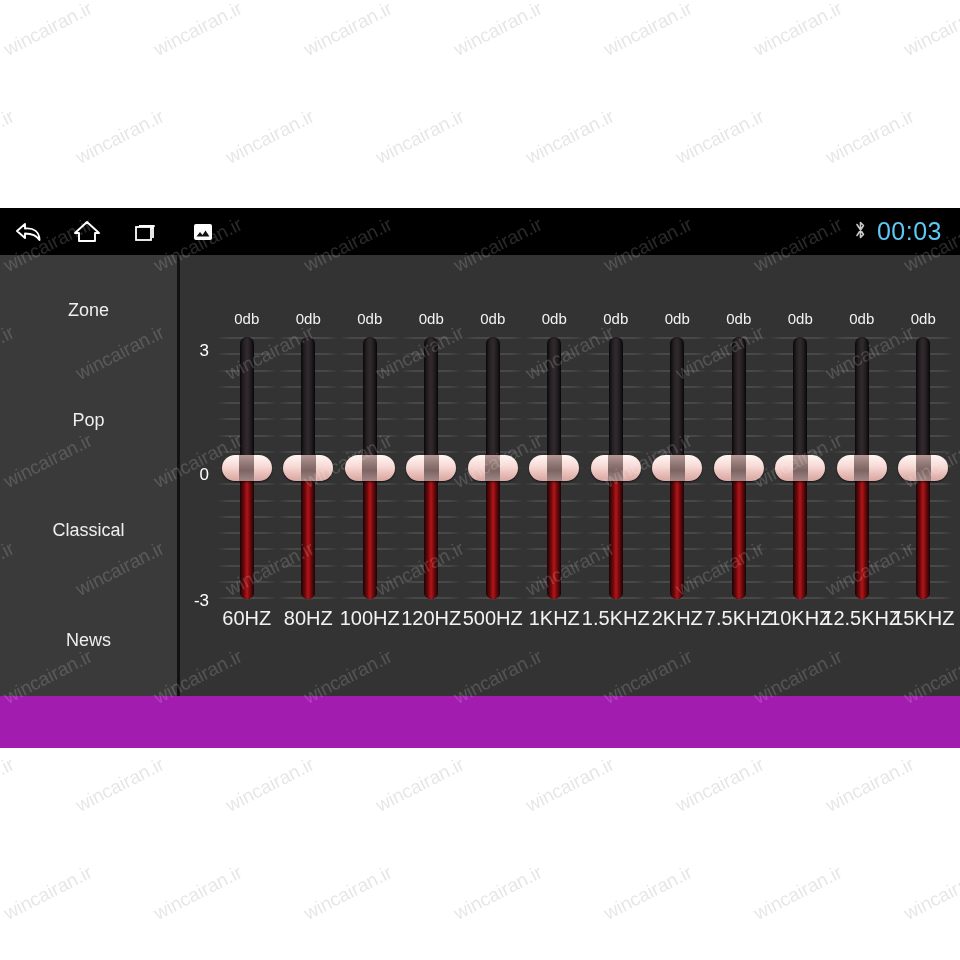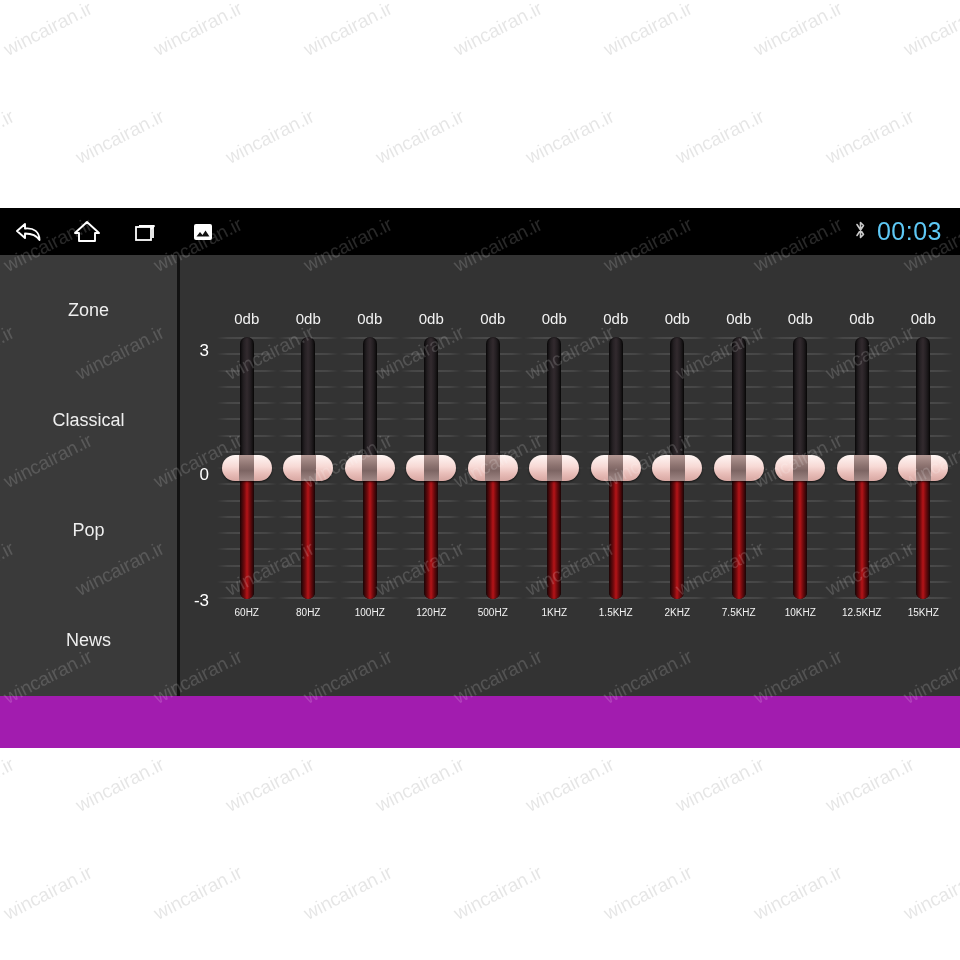--- a/index.html
+++ b/index.html
@@ -127,21 +127,21 @@
     position: absolute;
     top: 55px;
     color: #f2f2f2;
     font-size: 15px;
     white-space: nowrap;
   }
   .band-freq {
     position: absolute;
     top: 352px;
     color: #f2f2f2;
-    font-size: 10px;
+    font-size: 20px;
     white-space: nowrap;
   }
 
   
   .ticks {
     position: absolute;
     top: 82px;
     left: 50%;
     transform: translateX(-50%);
     width: 60px;
@@ -262,24 +262,24 @@
   </div>
 
 
   <div id="body">
 
     <div id="sidebar">
       <div class="preset">
         <span>Zone</span>
       </div>
       <div class="preset">
-        <span>Classical</span>
+        <span>Pop</span>
       </div>
       <div class="preset">
-        <span>Pop</span>
+        <span>Classical</span>
       </div>
       <div class="preset">
         <span>News</span>
       </div>
     </div>
 
     <div id="eqpanel">
       <span class="scale-label" id="scale-hi">3</span>
       <span class="scale-label" id="scale-mid">0</span>
       <span class="scale-label" id="scale-lo">-3</span>

